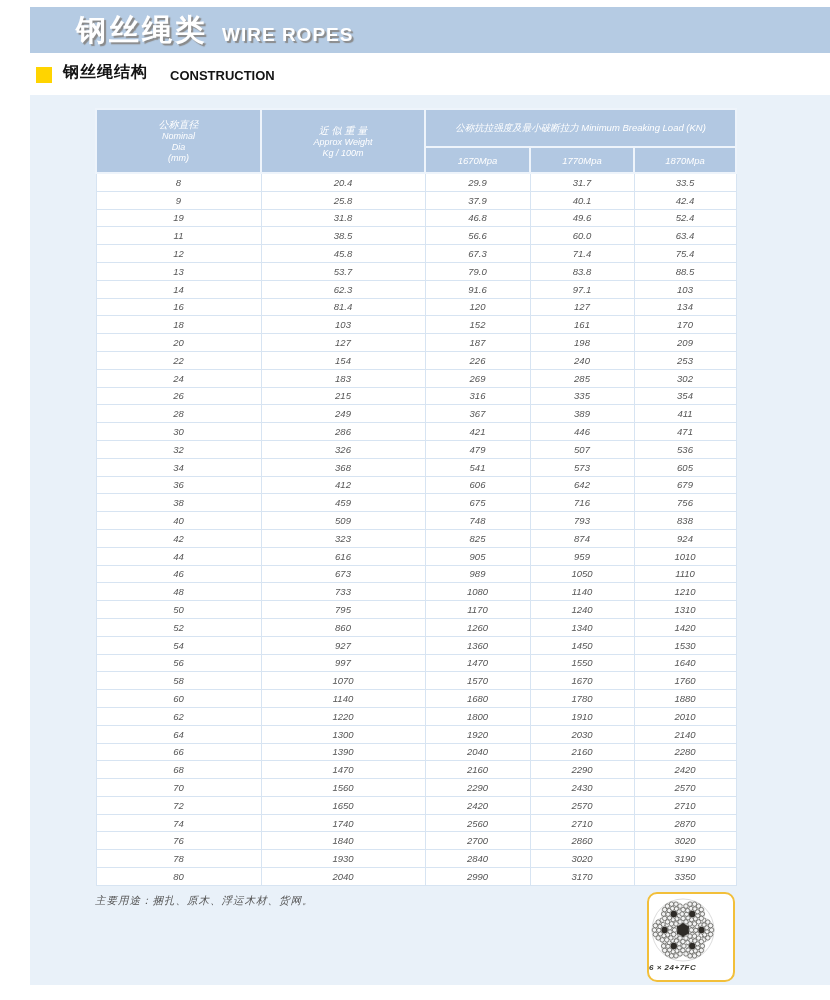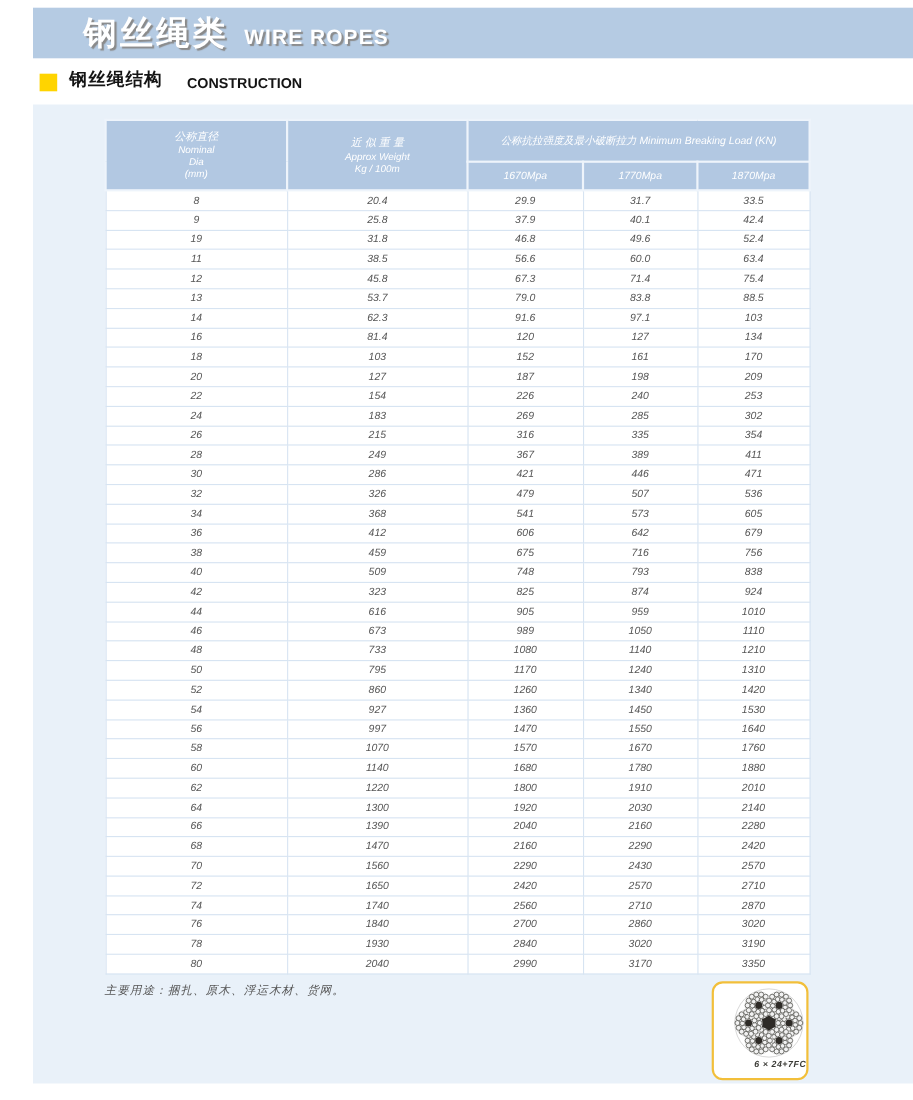--- a/index.html
+++ b/index.html
@@ -34,21 +34,21 @@
   tr.sub-row th{height:24px;font-size:9.5px;}
   table.spec td{background:#ffffff;border:1px solid #d7e4f2;height:16.8px;padding:0;
                 font-size:9.5px;color:#555;text-align:center;vertical-align:middle;}
 
   
   .note{position:absolute;left:65px;top:799px;font-size:10.5px;color:#555;letter-spacing:1px;}
 
   
   .diagram{position:absolute;left:617px;top:797px;width:88px;height:90px;background:#fff;
            border:2px solid #f2bf3a;border-radius:10px;box-sizing:border-box;
-           display:flex;flex-direction:column;align-items:flex-end;padding-top:3px;}
+           display:flex;flex-direction:column;align-items:flex-start;padding-top:3px;}
   .diagram svg{display:block;}
   .diagram-label{font-size:8px;font-weight:bold;color:#3a3a35;margin-top:0px;letter-spacing:0.5px;}
 </style>
 </head>
 <body>
 
 <div id="page">
 
   <div class="banner">
     <span class="banner-zh">钢丝绳类</span>

